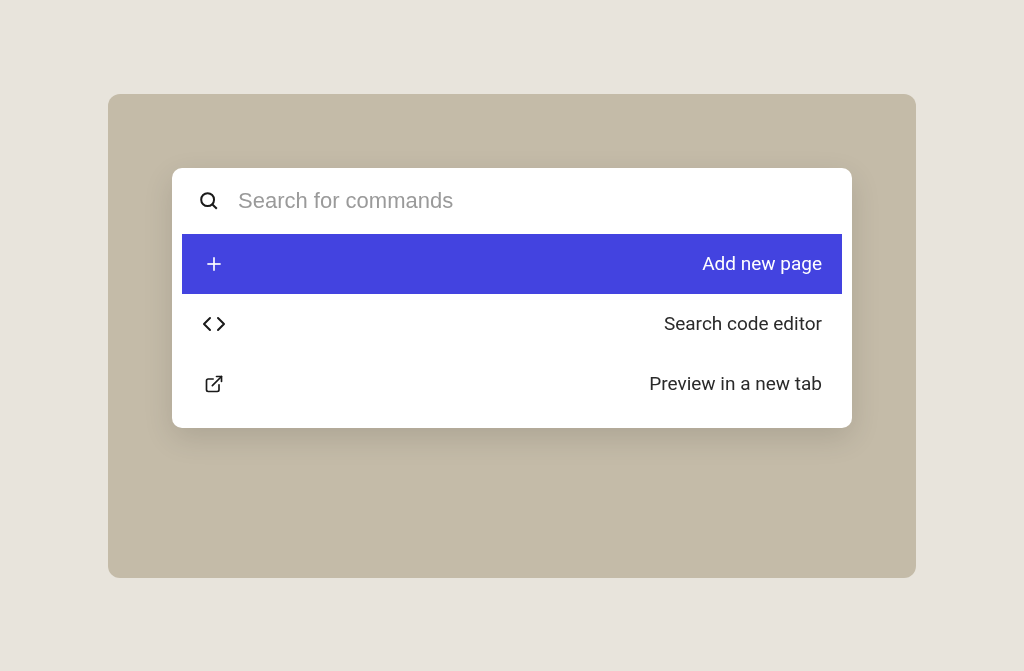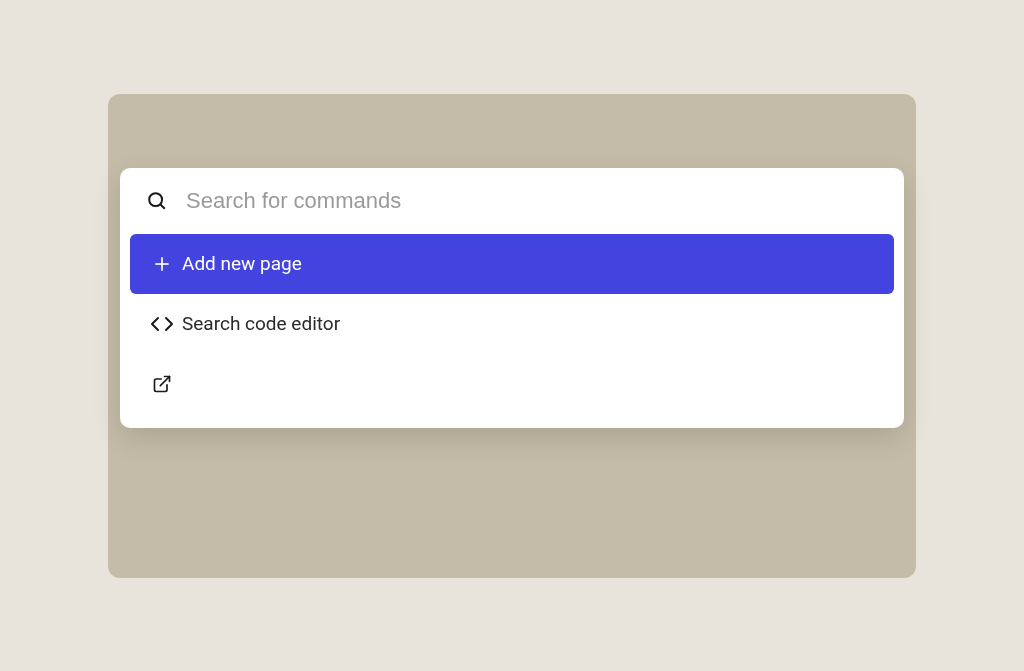--- a/index.html
+++ b/index.html
@@ -24,21 +24,21 @@
       background: #c4bba8;
       border-radius: 12px;
       position: relative;
       padding-top: 74px;
       display: flex;
       justify-content: center;
       align-items: flex-start;
     }
     
     .command-palette {
-      width: 784px;
+      width: 680px;
       background: #ffffff;
       border-radius: 10px;
       box-shadow: 0 10px 30px rgba(0,0,0,0.12);
       overflow: hidden;
     }
     
     .search-row {
       display: flex;
       align-items: center;
       padding: 20px 26px 20px 26px;
@@ -69,24 +69,25 @@
     
     .command-list {
       padding: 0 10px 14px 10px;
     }
     
     .command-item {
       display: flex;
       align-items: center;
       gap: 8px;
       padding: 18px 20px;
-      border-radius: 6px;
+      border-radius: 0;
       cursor: pointer;
       font-size: 19px;
       color: #2a2a2a;
+      text-align: right;
     }
     
     .command-item.selected {
       background: #4343e0;
       color: #ffffff;
     }
     
     .command-icon {
       width: 24px;
       height: 24px;
@@ -139,19 +140,20 @@
       </div>
 
       <div class="command-item">
         <span class="command-icon">
           <svg width="20" height="20" viewBox="0 0 24 24" fill="none" stroke="#1a1a1a" stroke-width="2" stroke-linecap="round" stroke-linejoin="round">
             <path d="M18 13v6a2 2 0 0 1-2 2H5a2 2 0 0 1-2-2V8a2 2 0 0 1 2-2h6"></path>
             <polyline points="15 3 21 3 21 9"></polyline>
             <line x1="10" y1="14" x2="21" y2="3"></line>
           </svg>
         </span>
+        <span class="command-label">Preview in a new tab</span>
       </div>
 
 
     </div>
 
   </div>
 </div>
 
 </body></html>

